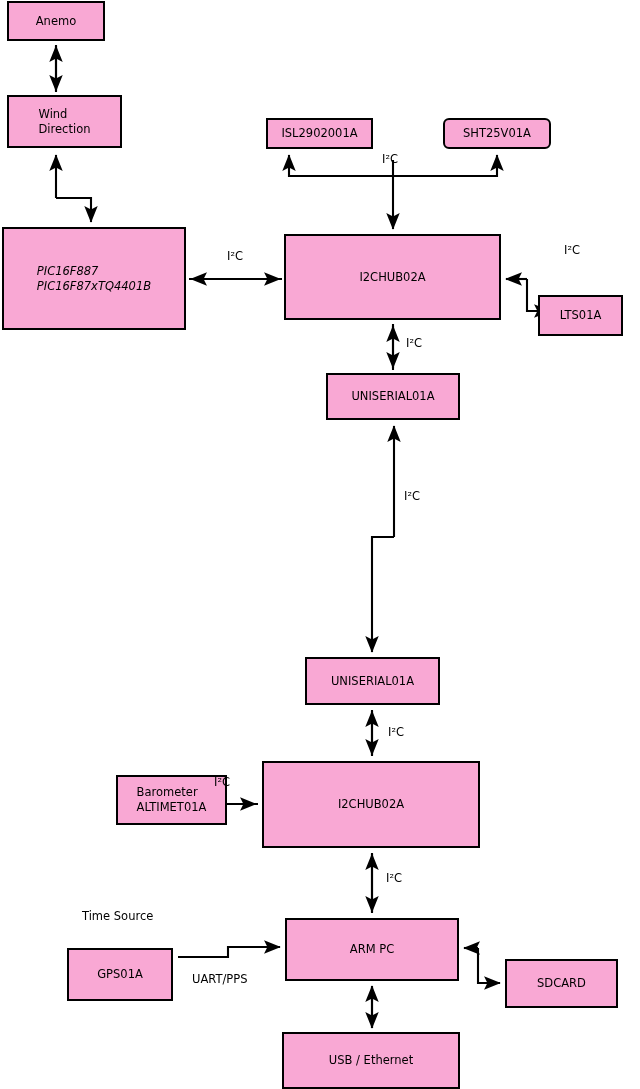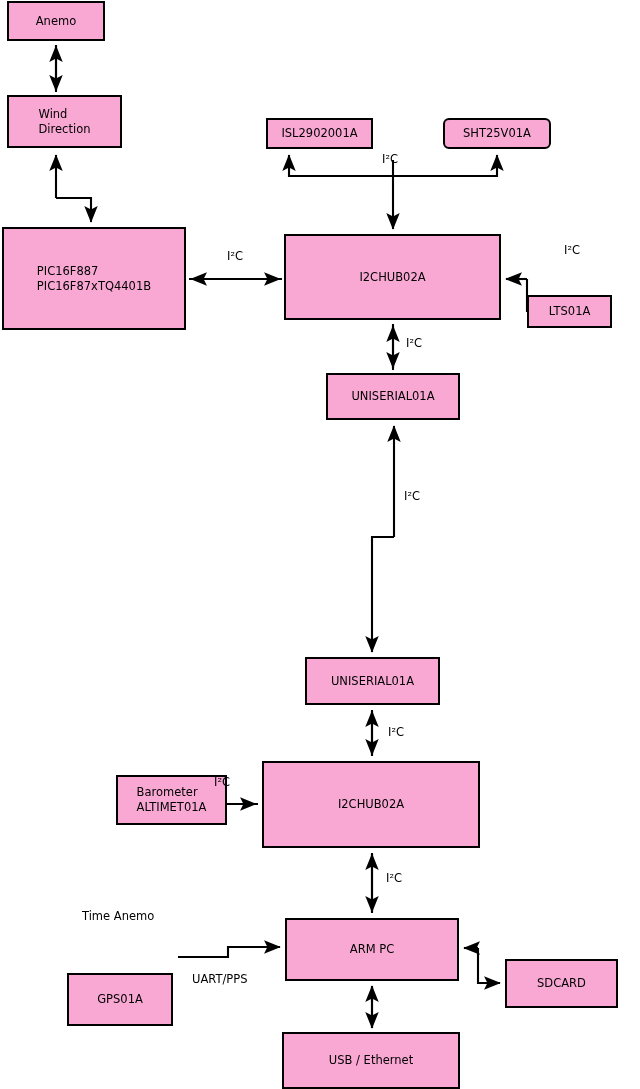--- a/index.html
+++ b/index.html
@@ -118,37 +118,37 @@
 
   <div class="node" style="left:7px;  top:1px;   width:98px;  height:40px;">Anemo</div>
 
   <div class="node" style="left:7px;  top:95px;  width:115px;  height:53px;">Wind
 Direction</div>
 
   <div class="node" style="left:236px; top:118px; width:107px; height:31px;margin-left:30px;">ISL2902001A</div>
 
   <div class="node" style="left:443px; top:118px; width:108px; height:31px;border-radius:6px;">SHT25V01A</div>
 
-  <div class="node" style="left:2px;  top:227px; width:184px; height:103px;">PIC16F887
+  <div class="node" style="left:2px;  top:227px; width:184px; height:103px;font-style:italic;">PIC16F887
 PIC16F87xTQ4401B</div>
 
   <div class="node" style="left:284px; top:234px; width:217px; height:86px;">I2CHUB02A</div>
 
-  <div class="node" style="left:527px; top:295px; width:85px;  height:33px;">LTS01A</div>
+  <div class="node" style="left:538px; top:295px; width:85px;  height:41px;">LTS01A</div>
 
   <div class="node" style="left:326px; top:373px; width:134px; height:47px;">UNISERIAL01A</div>
 
   <div class="node" style="left:305px; top:657px; width:135px; height:48px;">UNISERIAL01A</div>
 
   <div class="node" style="left:76px;  top:775px; width:111px; height:50px;margin-left:40px;">Barometer
 ALTIMET01A</div>
 
   <div class="node" style="left:262px; top:761px; width:218px; height:87px;">I2CHUB02A</div>
 
-  <div class="node" style="left:67px;  top:973px; width:106px; height:53px;">GPS01A</div>
+  <div class="node" style="left:67px;  top:948px; width:106px; height:53px;">GPS01A</div>
 
   <div class="node" style="left:505px; top:959px; width:113px; height:49px;">SDCARD</div>
 
   <div class="node" style="left:285px; top:918px; width:174px; height:63px;">ARM PC</div>
 
   <div class="node" style="left:282px; top:1032px; width:178px; height:57px;">USB / Ethernet</div>
 
   <div class="edge-label" style="left:227px; top:250px;">I²C</div>
 
   <div class="edge-label" style="left:382px; top:153px;">I²C</div>
@@ -160,15 +160,15 @@
   <div class="edge-label" style="left:404px; top:490px;">I²C</div>
 
   <div class="edge-label" style="left:388px; top:726px;">I²C</div>
 
   <div class="edge-label" style="left:214px; top:776px;">I²C</div>
 
   <div class="edge-label" style="left:386px; top:872px;">I²C</div>
 
   <div class="edge-label" style="left:192px; top:973px;text-align:right;">UART/PPS</div>
 
-  <div class="free-label" style="left:82px; top:910px;">Time Anemo</div>
+  <div class="free-label" style="left:82px; top:910px;">Time Source</div>
 
 </div>
 
 </body></html>

